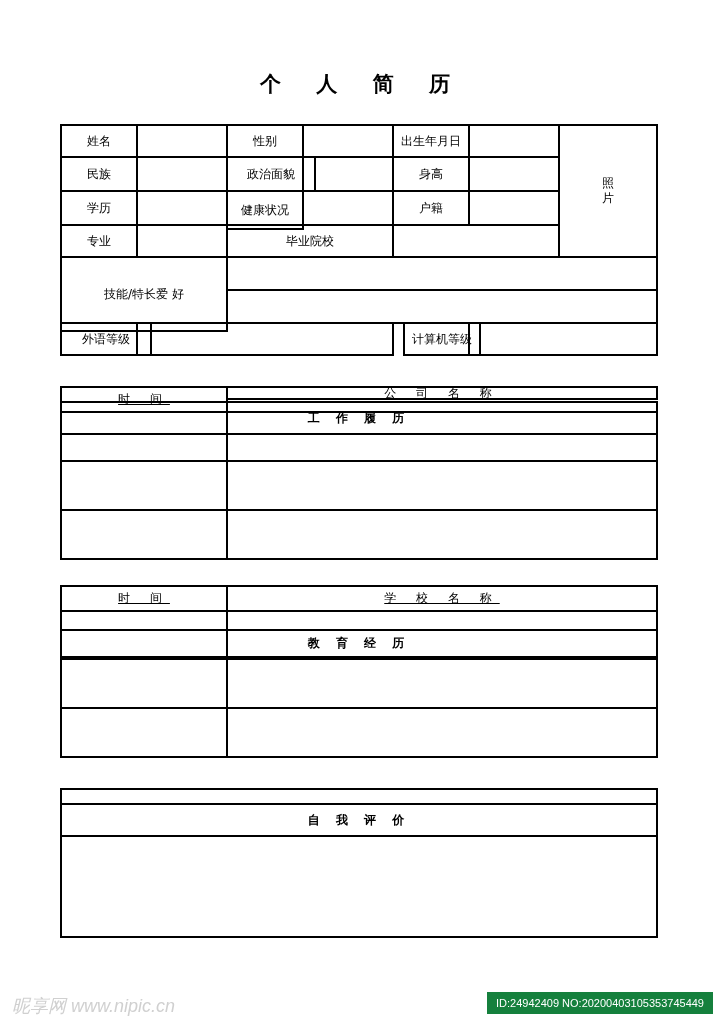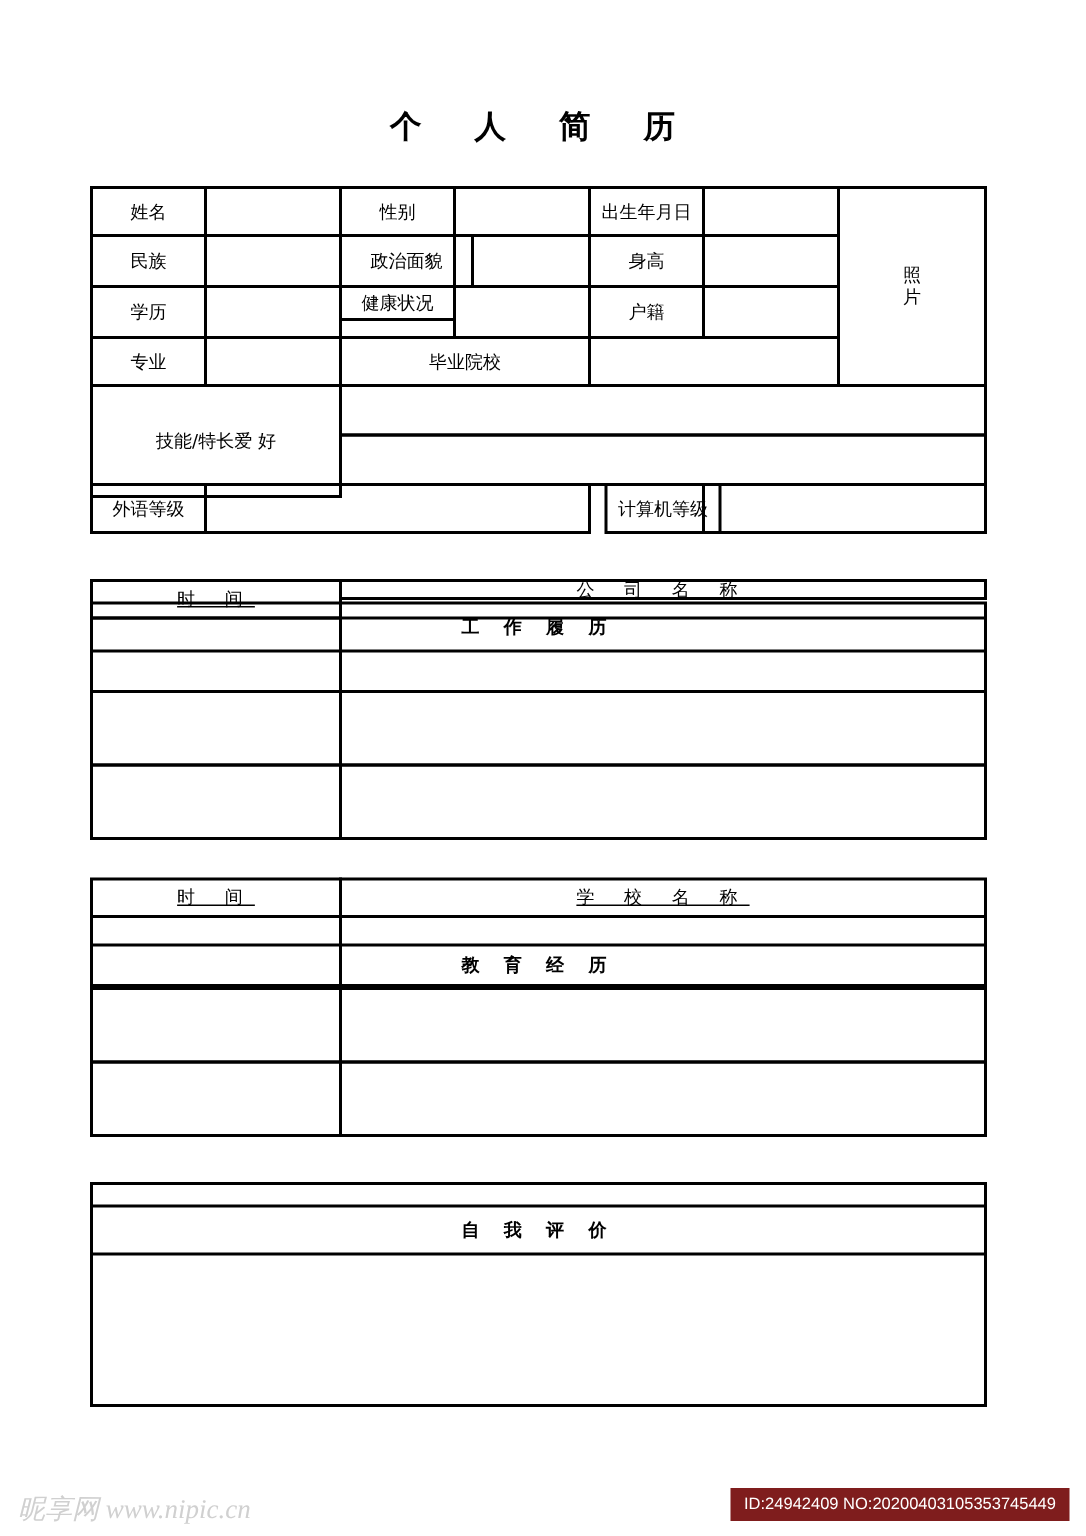--- a/index.html
+++ b/index.html
@@ -1,22 +1,22 @@
 <!DOCTYPE html>
 <html><head>
 <meta charset="utf-8">
 <style>
   html,body{margin:0;padding:0;background:#fff;}
   body{width:724px;height:1024px;position:relative;overflow:hidden;font-family:"DejaVu Sans",sans-serif;color:#000;}
   .title{position:absolute;left:0;width:724px;top:70px;text-align:center;font-size:21px;font-weight:bold;letter-spacing:14px;}
   .cell{position:absolute;box-sizing:border-box;border:2px solid #000;display:flex;align-items:center;justify-content:center;font-size:12px;text-align:center;}
   .hd{font-weight:bold;letter-spacing:6px;font-size:12px;margin-top:47px;}
   .sp{letter-spacing:8px;text-decoration:underline;}
-  .wm{position:absolute;left:12px;top:994px;font-size:18px;color:#d0d0d0;font-style:italic;font-family:Liberation Serif, serif;}
-  .id{position:absolute;left:487px;top:992px;width:226px;height:22px;background:#7f1d1d;color:#fff;font-size:11px;display:flex;align-items:center;justify-content:center;font-family:"Liberation Sans",sans-serif;}
+  .wm{position:absolute;left:12px;top:994px;font-size:18px;color:#d0d0d0;font-style:italic;font-family:Liberation Sans, sans-serif;}
+  .id{position:absolute;left:487px;top:992px;width:226px;height:22px;background:#15803d;color:#fff;font-size:11px;display:flex;align-items:center;justify-content:center;font-family:"Liberation Sans",sans-serif;}
   .photo{flex-direction:column;line-height:15px;}
 </style>
 </head>
 <body>
 
 <div class="title">个 人 简 历</div>
 
 <div class="cell" style="left:60px;top:124px;width:78px;height:34px">姓名</div>
 <div class="cell" style="left:136px;top:124px;width:92px;height:34px"></div>
 <div class="cell" style="left:226px;top:124px;width:78px;height:34px">性别</div>
@@ -30,38 +30,38 @@
 
 <div class="cell" style="left:60px;top:156px;width:78px;height:36px">民族</div>
 <div class="cell" style="left:136px;top:156px;width:92px;height:36px"></div>
 <div class="cell" style="left:226px;top:156px;width:90px;height:36px">政治面貌</div>
 <div class="cell" style="left:302px;top:156px;width:92px;height:36px"></div>
 <div class="cell" style="left:392px;top:156px;width:78px;height:36px">身高</div>
 <div class="cell" style="left:468px;top:156px;width:92px;height:36px"></div>
 
 <div class="cell" style="left:60px;top:190px;width:78px;height:36px">学历</div>
 <div class="cell" style="left:136px;top:190px;width:92px;height:36px"></div>
-<div class="cell" style="left:226px;top:190px;width:78px;height:24px">健康状况</div>
+<div class="cell" style="left:226px;top:190px;width:78px;height:40px">健康状况</div>
 <div class="cell" style="left:302px;top:190px;width:92px;height:36px"></div>
 <div class="cell" style="left:392px;top:190px;width:78px;height:36px">户籍</div>
 <div class="cell" style="left:468px;top:190px;width:92px;height:36px"></div>
 
 <div class="cell" style="left:60px;top:224px;width:78px;height:34px">专业</div>
 <div class="cell" style="left:136px;top:224px;width:92px;height:34px"></div>
 <div class="cell" style="left:226px;top:224px;width:168px;height:34px">毕业院校</div>
 <div class="cell" style="left:392px;top:224px;width:168px;height:34px"></div>
 
 <div class="cell" style="left:60px;top:256px;width:168px;height:76px;flex-direction:row;line-height:16px">
   <span>技能/特长</span>
   <span>爱 好</span>
 </div>
 <div class="cell" style="left:226px;top:256px;width:432px;height:35px"></div>
 <div class="cell" style="left:226px;top:289px;width:432px;height:35px"></div>
 
-<div class="cell" style="left:60px;top:322px;width:78px;height:34px">外语等级</div>
+<div class="cell" style="left:60px;top:322px;width:92px;height:34px">外语等级</div>
 <div class="cell" style="left:136px;top:322px;width:258px;height:34px"></div>
 <div class="cell" style="left:403px;top:322px;width:78px;height:34px">计算机等级</div>
 <div class="cell" style="left:468px;top:322px;width:190px;height:34px"></div>
 
 <div class="cell hd" style="left:60px;top:354px;width:598px;height:34px">工 作 履 历</div>
 <div class="cell sp" style="left:60px;top:386px;width:168px;height:27px">时 间</div>
 <div class="cell sp" style="left:226px;top:386px;width:432px;height:14px">公 司 名 称</div>
 <div class="cell" style="left:60px;top:411px;width:168px;height:51px"></div>
 <div class="cell" style="left:226px;top:411px;width:432px;height:51px"></div>
 <div class="cell" style="left:60px;top:460px;width:168px;height:51px"></div>

